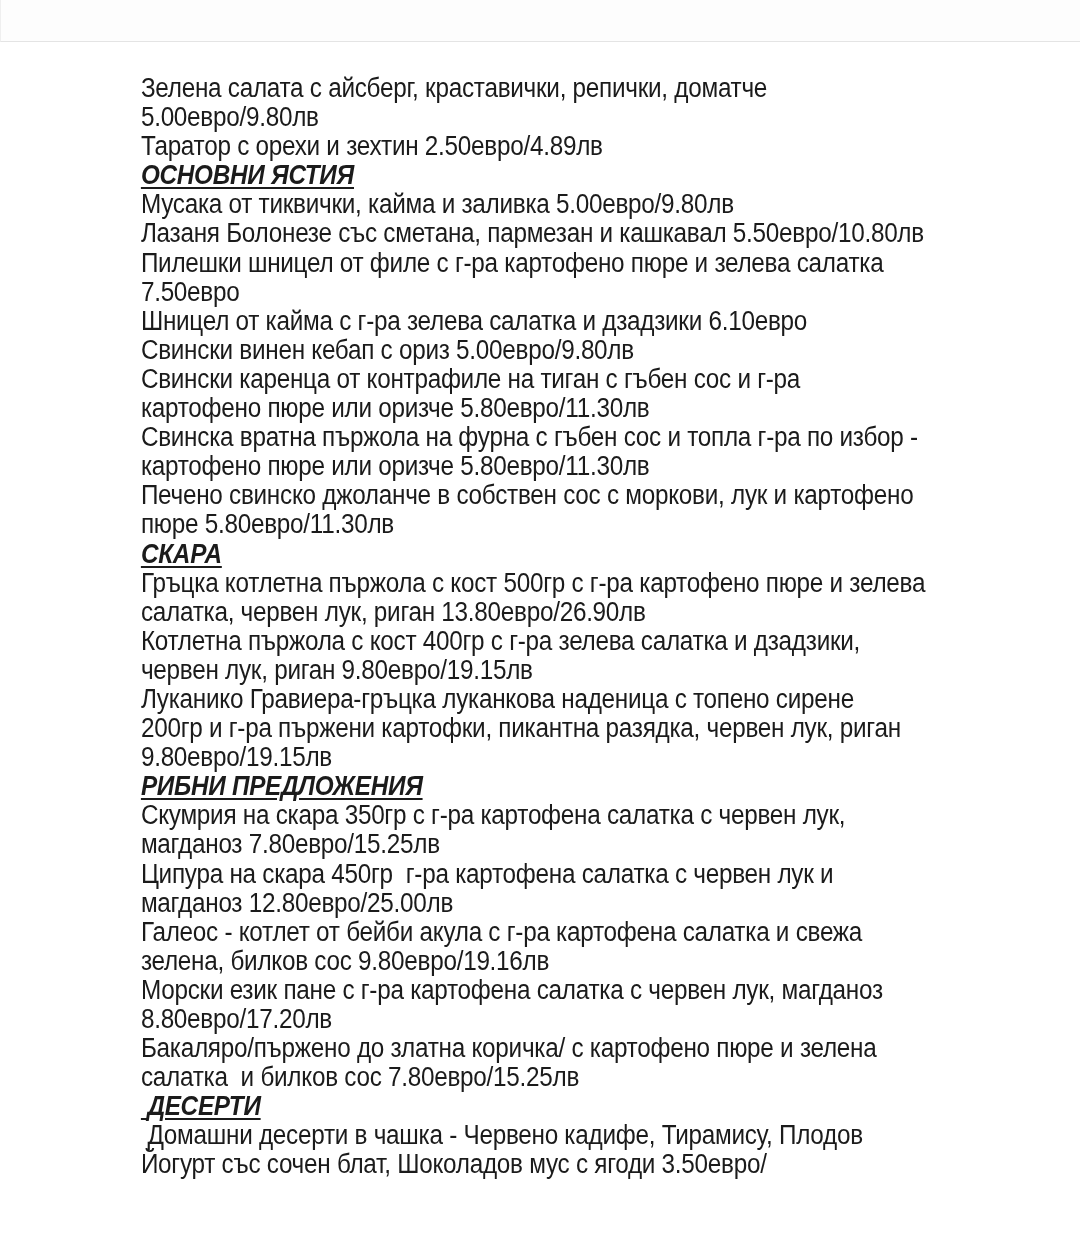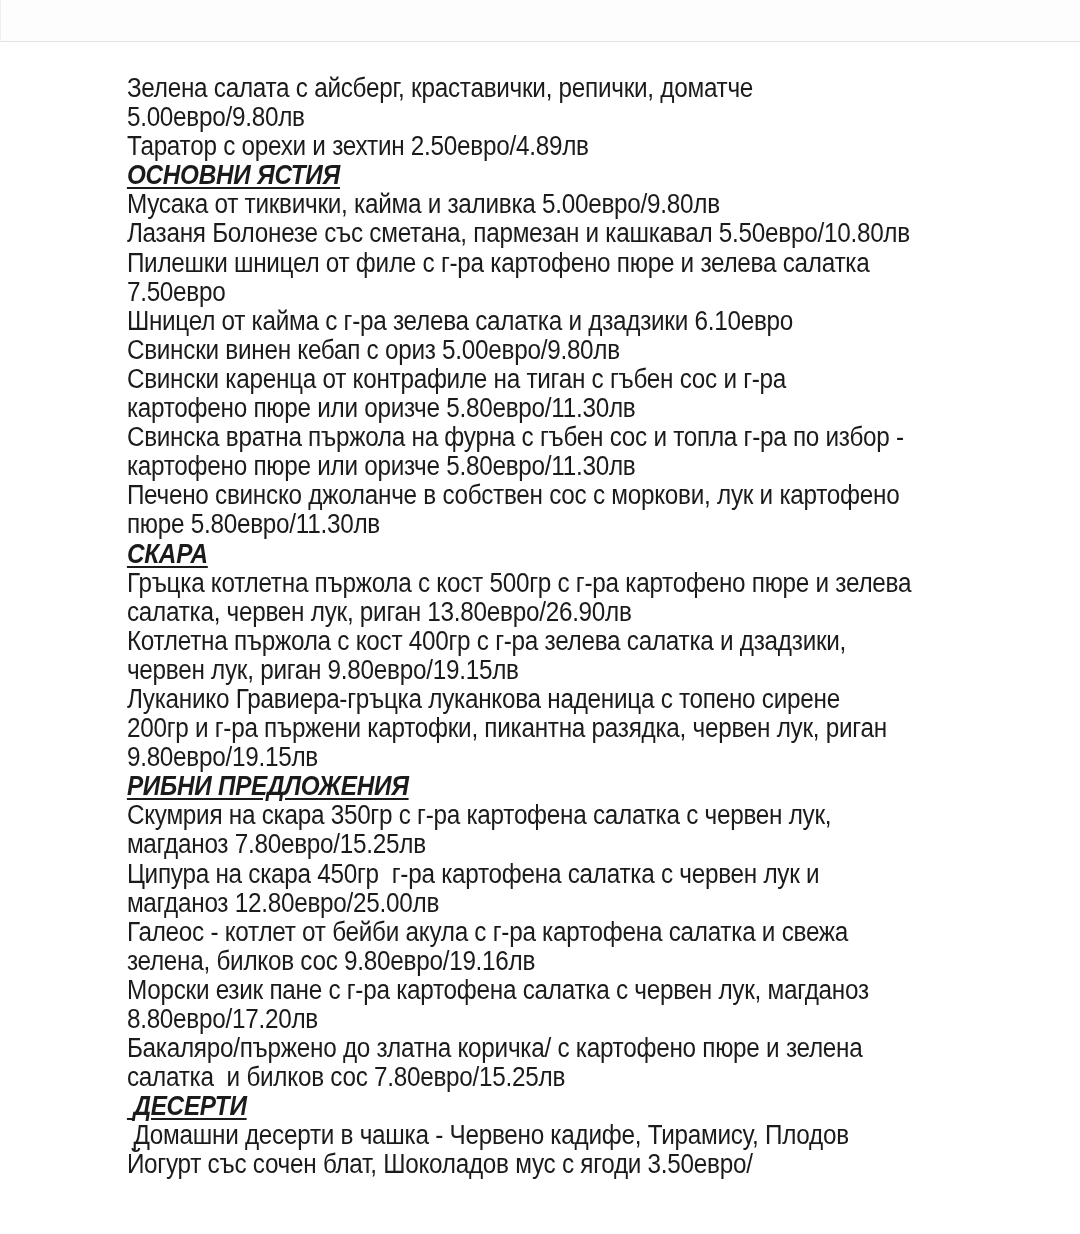--- a/index.html
+++ b/index.html
@@ -15,20 +15,21 @@
   }
   .top-strip {
     height: 42px;
     background: #fdfdfd;
     border-bottom: 1px solid #e4e4e4;
     border-left: 1px solid #efefef;
     box-sizing: border-box;
   }
   .menu-card {
     background: #ffffff;
+    padding-left: 14px;
   }
   .menu-content {
     padding: 32px 0 0 141px;
     width: 1200px;
     transform: scaleX(0.9);
     transform-origin: 0 0;
     font-size: 27px;
     line-height: 29.1px;
     color: #1b1b1b;
     letter-spacing: -0.3px;

